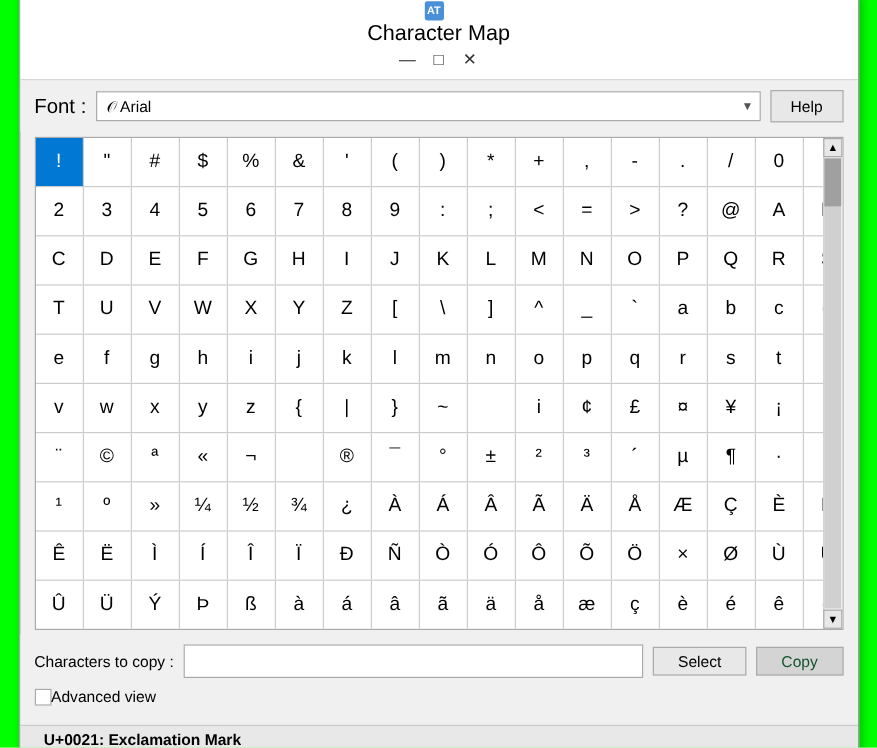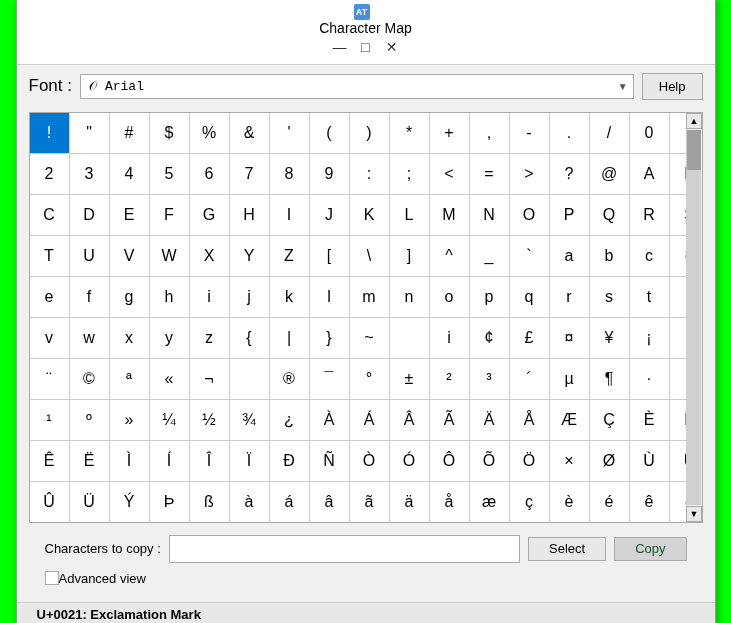--- a/index.html
+++ b/index.html
@@ -35,21 +35,21 @@
       border-radius: 2px;
       display: flex;
       align-items: center;
       justify-content: center;
       font-size: 10px;
       color: white;
       font-weight: bold;
     }
     .title-bar-text {
       flex: 1;
-      font-size: 14px;
+      font-size: 18px;
       color: #000;
     }
     .title-bar-controls {
       display: flex;
       gap: 4px;
     }
     .title-bar-btn {
       width: 22px;
       height: 22px;
       border: none;
@@ -79,21 +79,20 @@
     }
     .font-select {
       width: 100%;
       padding: 4px 24px 4px 8px;
       font-size: 13px;
       border: 1px solid #aaa;
       background: white;
       appearance: none;
       cursor: pointer;
       color: #000;
-      font-family: Liberation Mono, monospace;
     }
     .font-select-arrow {
       position: absolute;
       right: 6px;
       top: 50%;
       transform: translateY(-50%);
       pointer-events: none;
       font-size: 10px;
       color: #555;
     }
@@ -161,21 +160,21 @@
       position: relative;
     }
     .scroll-thumb {
       width: 14px;
       height: 40px;
       background: #a0a0a0;
       position: absolute;
       top: 0;
     }
     .bottom-section {
-      padding: 8px 28px;
+      padding: 8px 12px;
       background: #f0f0f0;
     }
     .chars-to-copy-row {
       display: flex;
       align-items: center;
       gap: 8px;
       margin-bottom: 8px;
     }
     .chars-label {
       font-size: 13px;

